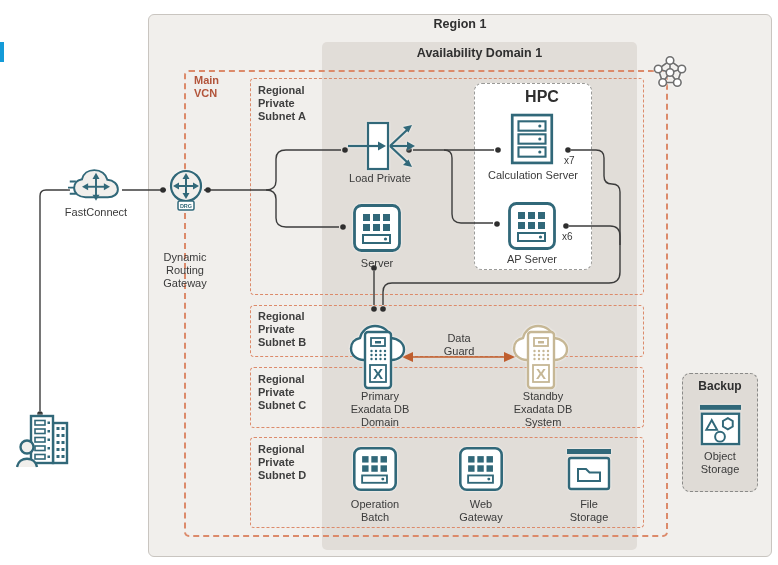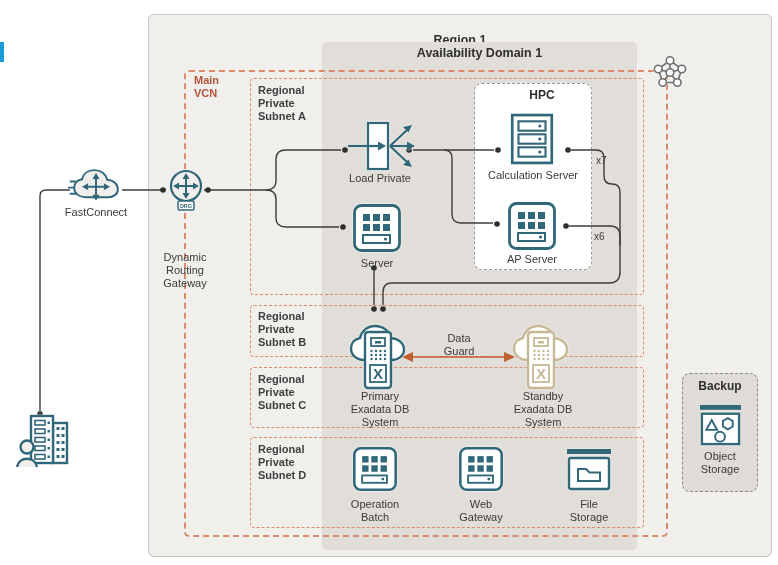--- a/index.html
+++ b/index.html
@@ -10,33 +10,33 @@
   .region{background:#f1efec;border:1px solid #c9c5c0;border-radius:6px;}
   .ad{background:#e1ddd8;border-radius:5px;}
   .vcnbox{border:2px dashed #dc8a6a;border-radius:5px;}
   .subnet{border:1.5px dashed #dc8a6a;border-radius:4px;}
   .hpcbox{background:#ffffff;border:1.5px dashed #9a9a98;border-radius:8px;}
   .backupbox{background:#dfdbd6;border:1.5px dashed #8a8a88;border-radius:8px;}
   .hdr{position:absolute;font-weight:bold;font-size:12.5px;color:#2f2f2f;text-align:center;}
   .lbl{position:absolute;font-size:11px;line-height:1.18;text-align:center;white-space:pre-line;color:#3a3a3a;}
   .lbl-left{text-align:left;font-weight:bold;color:#3f3f3f;}
   .vcnlbl{color:#b2543a;font-weight:bold;}
-  .cnt{position:absolute;font-size:10px;color:#3a3a3a;margin-left:32px;}
+  .cnt{position:absolute;font-size:10px;color:#3a3a3a;}
   .icon{position:absolute;}
   .icon svg{display:block;filter:drop-shadow(0 0 1px rgba(255,255,255,.95));}
   .edge-marker{position:absolute;left:0;top:42px;width:4px;height:20px;background:#149bd8;}
   svg text{font-family:"Liberation Sans",sans-serif;}
 </style>
 </head>
 <body>
 
 <div class="canvas">
 
   <div class="box region" style="left:148px;top:14px;width:624px;height:543px;"></div>
-  <div class="hdr" style="left:148px;top:33px;width:624px;">Region 1</div>
+  <div class="hdr" style="left:148px;top:17px;width:624px;">Region 1</div>
 
   <div class="box ad" style="left:322px;top:42px;width:315px;height:508px;"></div>
   <div class="hdr" style="left:322px;top:46px;width:315px;">Availability Domain 1</div>
 
   <div class="box vcnbox" style="left:184px;top:70px;width:484px;height:467px;"></div>
   <div class="lbl lbl-left vcnlbl" style="left:194px;top:74px;">Main
 VCN</div>
 
   <div class="box subnet" style="left:250px;top:78px;width:394px;height:217px;"></div>
   <div class="lbl lbl-left" style="left:258px;top:84px;">Regional
@@ -52,21 +52,21 @@
   <div class="lbl lbl-left" style="left:258px;top:373px;">Regional
 Private
 Subnet C</div>
 
   <div class="box subnet" style="left:250px;top:437px;width:394px;height:91px;"></div>
   <div class="lbl lbl-left" style="left:258px;top:443px;">Regional
 Private
 Subnet D</div>
 
   <div class="box hpcbox" style="left:474px;top:83px;width:118px;height:187px;"></div>
-  <div class="hdr" style="left:474px;top:88px;width:136px;font-size:12px;">HPC</div>
+  <div class="hdr" style="left:474px;top:88px;width:136px;font-size:16px;">HPC</div>
 
   <div class="box backupbox" style="left:682px;top:373px;width:76px;height:119px;"></div>
   <div class="hdr" style="left:682px;top:379px;width:76px;font-size:12px;">Backup</div>
 
   <svg class="abs" style="left:0;top:0;" width="778" height="565">
     <g fill="none" stroke="#3c3c3c" stroke-width="1.4">
       <path d="M70 190 H46 Q40 190 40 196 V411"></path>
       <path d="M122 190 H166"></path>
       <path d="M204 190 H266"></path>
       <path d="M266 190 Q276 190 276 181 V159 Q276 150 286 150 H341"></path>
@@ -359,21 +359,21 @@
 Routing
 Gateway</div>
   <div class="lbl" style="left:335px;top:172px;width:90px;">Load Private</div>
   <div class="lbl" style="left:347px;top:257px;width:60px;">Server</div>
   <div class="lbl" style="left:477px;top:169px;width:112px;">Calculation Server</div>
   <div class="cnt" style="left:564px;top:155px;">x7</div>
   <div class="lbl" style="left:502px;top:253px;width:60px;">AP Server</div>
   <div class="cnt" style="left:562px;top:231px;">x6</div>
   <div class="lbl" style="left:330px;top:390px;width:100px;">Primary
 Exadata DB
-System</div>
+Domain</div>
   <div class="lbl" style="left:493px;top:390px;width:100px;">Standby
 Exadata DB
 System</div>
   <div class="lbl" style="left:434px;top:332px;width:50px;">Data
 Guard</div>
   <div class="lbl" style="left:345px;top:498px;width:60px;">Operation
 Batch</div>
   <div class="lbl" style="left:451px;top:498px;width:60px;">Web
 Gateway</div>
   <div class="lbl" style="left:559px;top:498px;width:60px;">File

